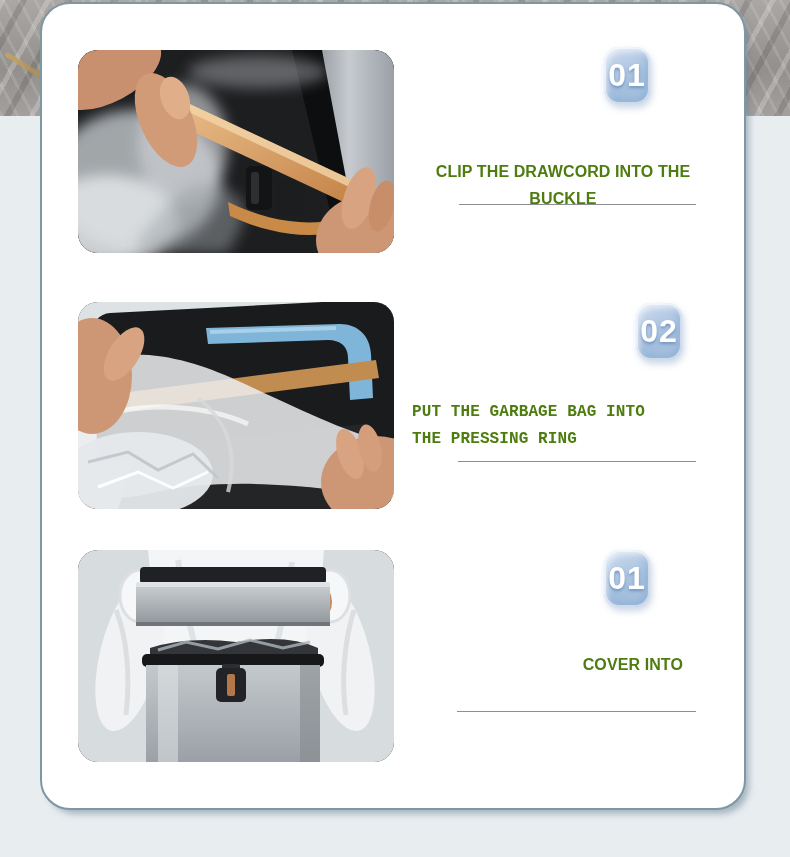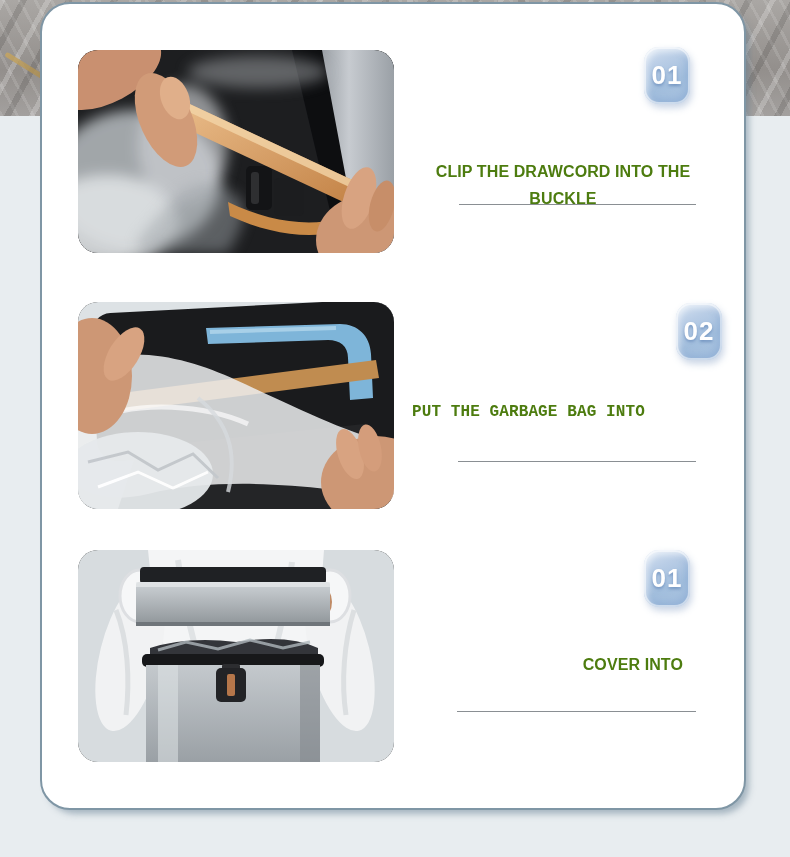--- a/index.html
+++ b/index.html
@@ -29,23 +29,23 @@
   .photo{
     position:absolute;left:78px;width:316px;border-radius:20px;overflow:hidden;
     background:#222;
   }
   .photo svg{display:block;width:100%;height:100%;}
   .photo-1{top:50px;height:203px;}
   .photo-2{top:302px;height:207px;}
   .photo-3{top:550px;height:212px;}
   
   .badge{
-    position:absolute;left:644px;width:46px;height:57px;border-radius:15px;
+    position:absolute;left:604px;width:46px;height:57px;border-radius:15px;
     display:flex;align-items:center;justify-content:center;
-    font-size:26px;font-weight:bold;color:#ffffff;letter-spacing:1px;
+    font-size:32px;font-weight:bold;color:#ffffff;letter-spacing:1px;
     background:linear-gradient(155deg,#d6e3f2 0%,#b9cde6 30%,#a2bedd 62%,#aec7e2 100%);
     box-shadow:
       inset 0 0 0 2px rgba(255,255,255,.5),
       inset 3px 4px 6px rgba(255,255,255,.65),
       inset -3px -5px 8px rgba(125,160,205,.55),
       2px 4px 7px rgba(140,165,200,.45);
     text-shadow:0 2px 3px rgba(114,148,192,.95);
   }
   .badge-1{top:47px;}
   .badge-2{top:303px;margin-left:32px;}
@@ -143,20 +143,21 @@
       <ellipse cx="298" cy="180" rx="55" ry="46" fill="#cd9775"></ellipse>
       <ellipse cx="272" cy="152" rx="12" ry="26" transform="rotate(-18 272 152)" fill="#d8a381"></ellipse>
       <ellipse cx="292" cy="146" rx="11" ry="24" transform="rotate(-12 292 146)" fill="#d49d7b"></ellipse>
     </svg>
   </div>
   <div class="badge badge-2">
     <span>02</span>
   </div>
   <div class="cap cap-2">
     <div>PUT THE GARBAGE BAG INTO</div>
+    <div>THE PRESSING RING</div>
   </div>
   <div class="rule rule-2"></div>
 
   <div class="photo photo-3">
     <svg viewBox="0 0 316 212" preserveAspectRatio="none">
       <defs>
         <linearGradient id="g3lid" x1="0" y1="0" x2="0" y2="1">
           <stop offset="0" stop-color="#cdd2d6"></stop>
             <stop offset="1" stop-color="#8e9498"></stop>
         </linearGradient>

